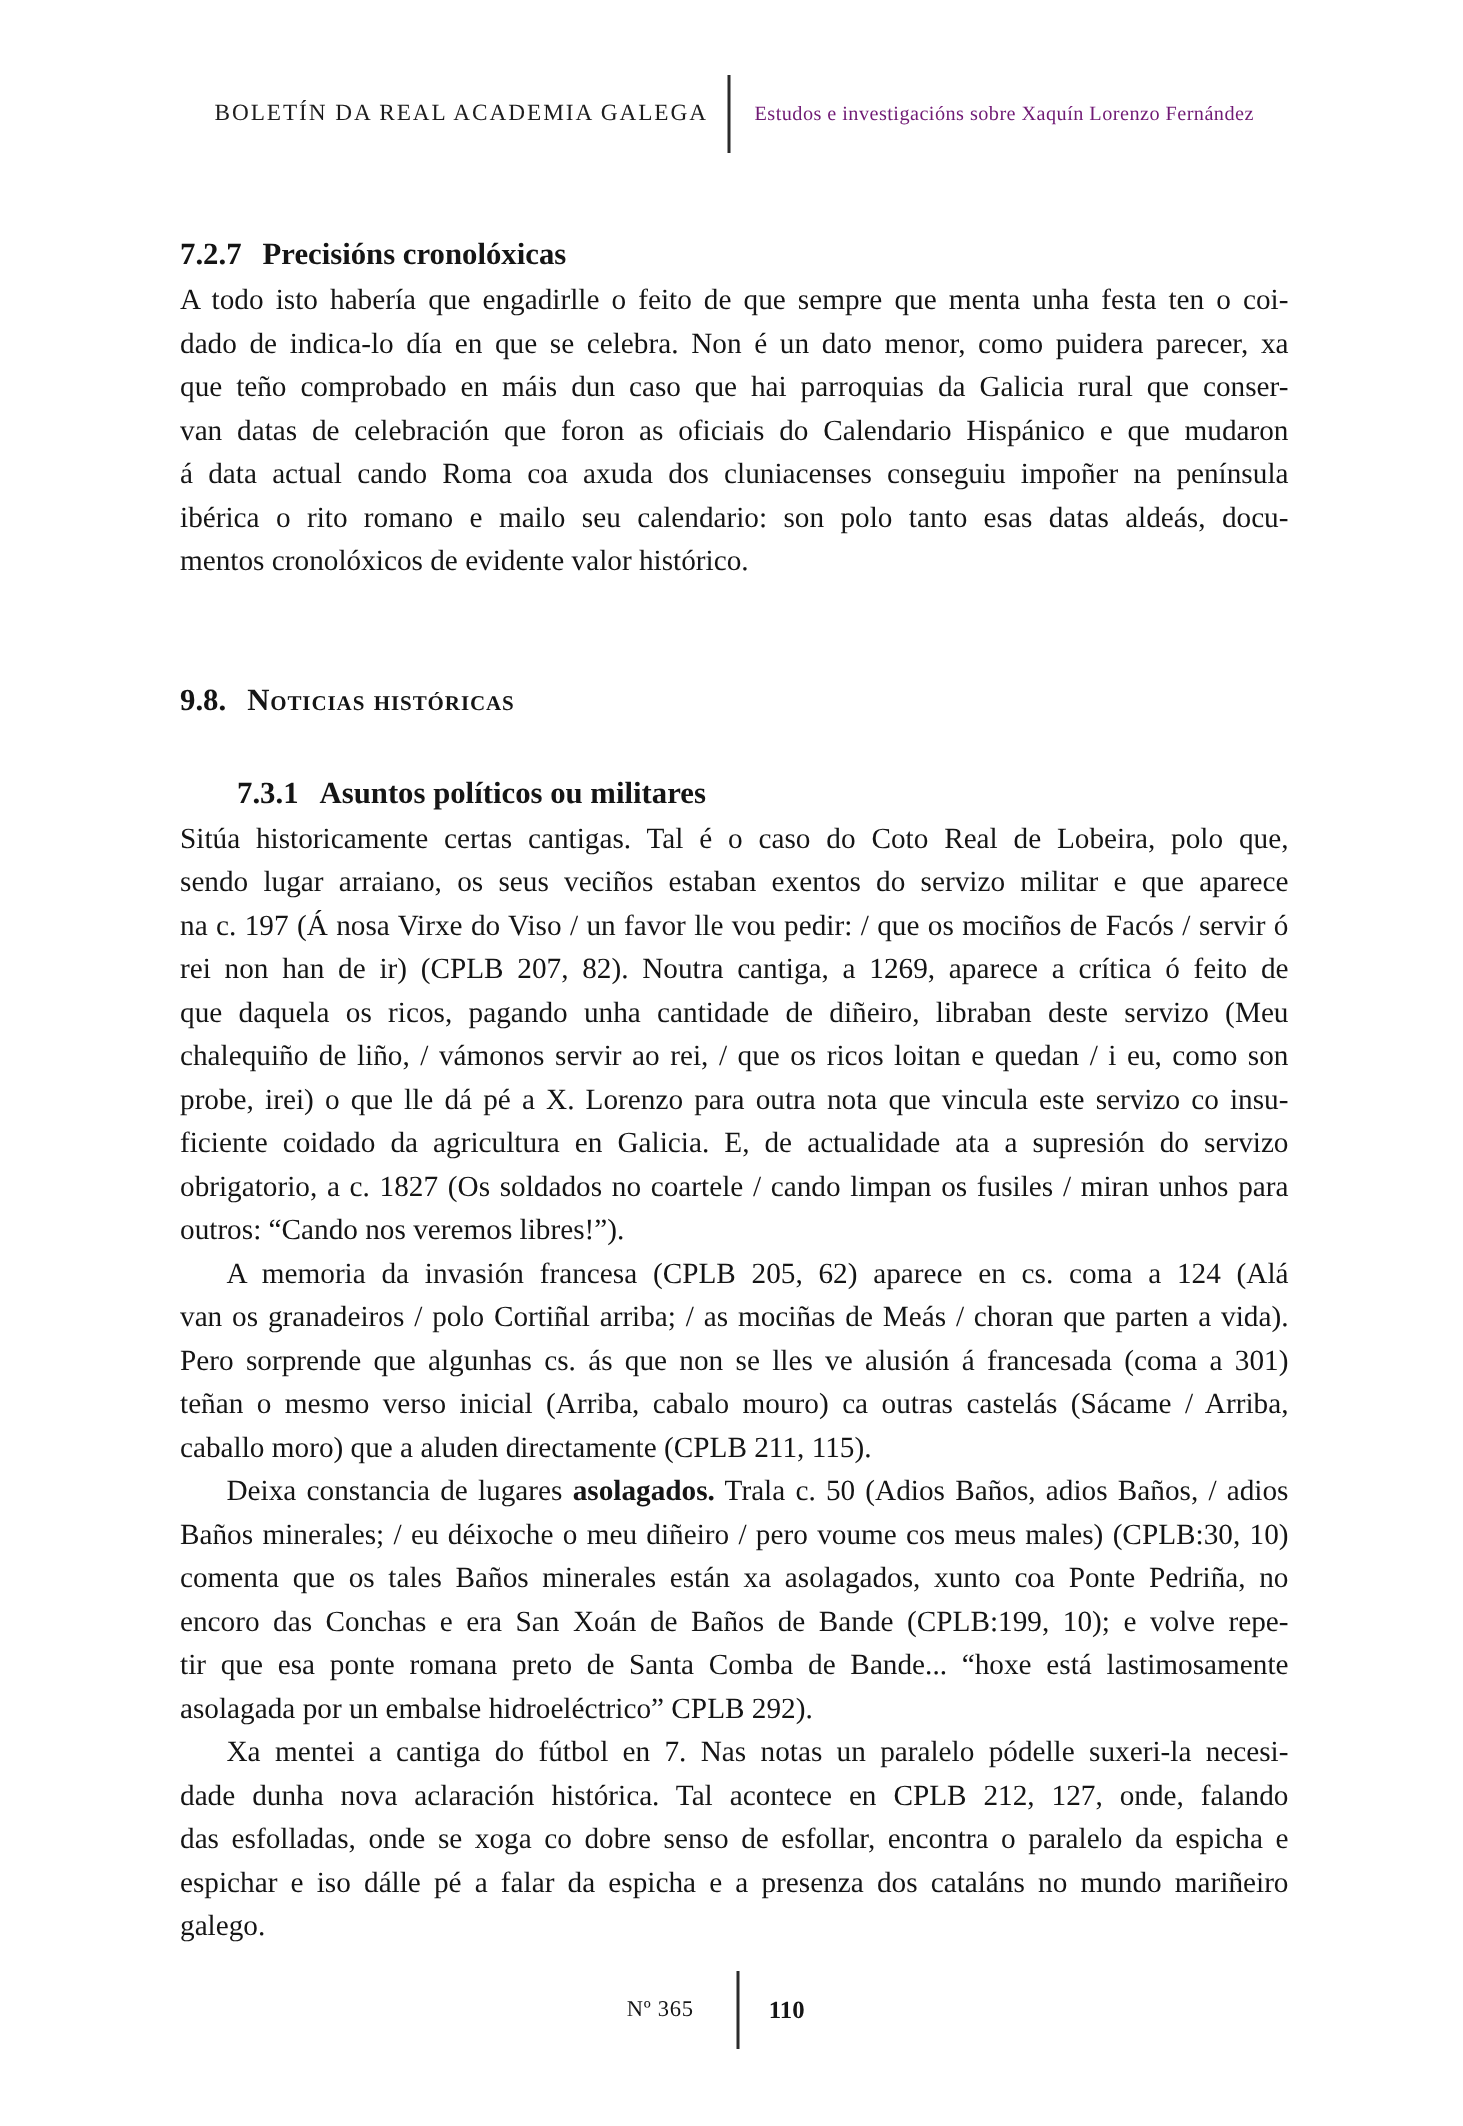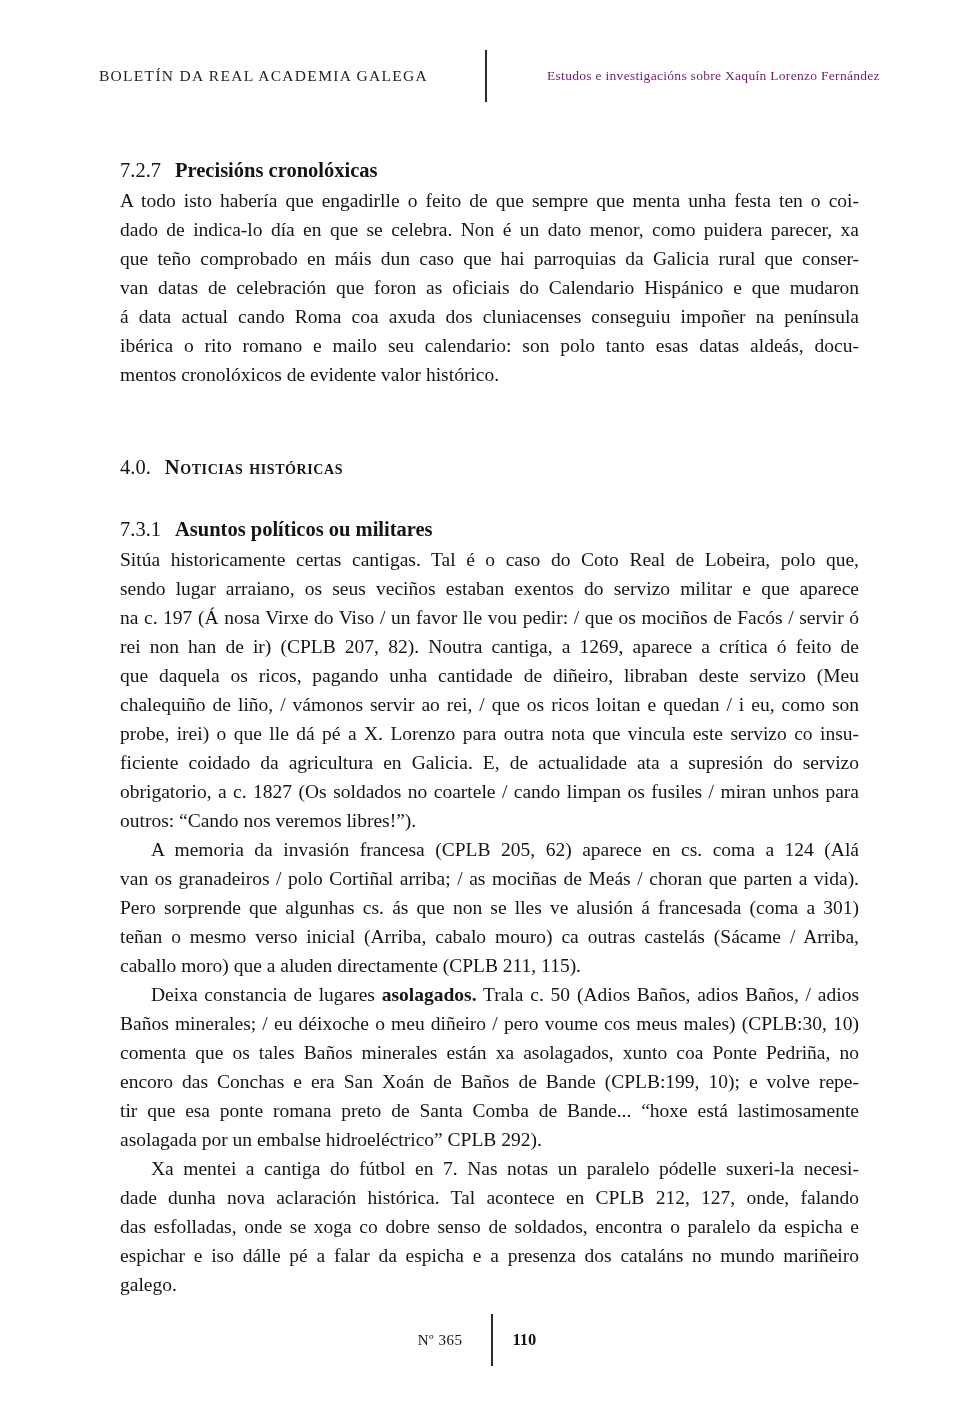--- a/index.html
+++ b/index.html
@@ -3,36 +3,36 @@
 <meta charset="utf-8">
 <style>
   html,body{margin:0;padding:0;}
   body{
     width:975px;height:1417px;position:relative;background:#ffffff;
     font-family:"Liberation Serif","DejaVu Serif",serif;color:#151515;
     overflow:hidden;
   }
   
   .rule-row{position:absolute;left:0;right:0;display:flex;align-items:center;}
-  #header{top:50px;height:52px;gap:44px;}
+  #header{top:50px;height:52px;}
   #footer{top:1314px;height:52px;}
   .half-l{flex:1;text-align:right;}
   .half-r{flex:1;text-align:left;}
   .vrule{width:2px;align-self:stretch;background:#2b2b2b;}
   #header .half-l{padding-right:13px;font-size:15.5px;letter-spacing:1.3px;color:#1d1d1d;}
   #header .half-r{padding-left:16px;font-size:13.5px;letter-spacing:.3px;color:#701a75;}
   #footer .half-l{padding-right:28px;font-size:15px;letter-spacing:.5px;}
   #footer .half-r{padding-left:20px;font-size:16.5px;font-weight:bold;}
   
   #content{position:absolute;left:120px;top:154px;width:739px;}
   .heading{line-height:32px;font-size:20.5px;font-weight:600;}
-  .heading .hnum{margin-right:14px;font-weight:400;}
+  .heading .hnum{margin-right:14px;font-weight:700;}
   .heading.h2{margin-top:62px;}
   .heading.h2 .htitle{font-variant:small-caps;letter-spacing:.6px;}
-  .heading.h2 + .heading.h3{margin-top:30px;}
+  .heading.h2 + .heading.h3{margin-top:30px;margin-left:38px;}
   .para{margin:0;}
   .line{
     font-size:19.5px;line-height:29px;white-space:nowrap;
     text-align:justify;text-align-last:justify;
   }
   .line.last{text-align-last:left;}
   .line.indent{text-indent:31px;}
   .it{}
   .bd{font-weight:bold;}
 </style>
@@ -49,21 +49,21 @@
     <div class="heading h3"><span class="hnum">7.2.7</span><span class="htitle">Precisións cronolóxicas</span></div>
     <div class="para">
       <div class="line"><span>A todo isto habería que engadirlle o feito de que sempre que menta unha festa ten o coi-</span></div>
       <div class="line"><span>dado de indica-lo día en que se celebra. Non é un dato menor, como puidera parecer, xa</span></div>
       <div class="line"><span>que teño comprobado en máis dun caso que hai parroquias da Galicia rural que conser-</span></div>
       <div class="line"><span>van datas de celebración que foron as oficiais do Calendario Hispánico e que mudaron</span></div>
       <div class="line"><span>á data actual cando Roma coa axuda dos cluniacenses conseguiu impoñer na península</span></div>
       <div class="line"><span>ibérica o rito romano e mailo seu calendario: son polo tanto esas datas aldeás, docu-</span></div>
       <div class="line last"><span>mentos cronolóxicos de evidente valor histórico.</span></div>
     </div>
-    <div class="heading h2"><span class="hnum">4.0.</span><span class="htitle">Noticias históricas</span></div>
+    <div class="heading h2"><span class="hnum">9.8.</span><span class="htitle">Noticias históricas</span></div>
     <div class="heading h3"><span class="hnum">7.3.1</span><span class="htitle">Asuntos políticos ou militares</span></div>
     <div class="para">
       <div class="line"><span>Sitúa historicamente certas cantigas. Tal é o caso do </span><span class="it">Coto Real de Lobeira</span><span>, polo que,</span></div>
       <div class="line"><span>sendo lugar arraiano, os seus veciños estaban exentos do servizo militar e que aparece</span></div>
       <div class="line"><span>na c. 197 (</span><span class="it">Á nosa Virxe do Viso / un favor lle vou pedir: / que os mociños de Facós / servir ó</span></div>
       <div class="line"><span class="it">rei non han de ir</span><span>) (CPLB 207, 82). Noutra cantiga, a 1269, aparece a crítica ó feito de</span></div>
       <div class="line"><span>que daquela os ricos, pagando unha cantidade de diñeiro, libraban deste servizo (</span><span class="it">Meu</span></div>
       <div class="line"><span class="it">chalequiño de liño, / vámonos servir ao rei, / que os ricos loitan e quedan / i eu, como son</span></div>
       <div class="line"><span class="it">probe, irei</span><span>) o que lle dá pé a X. Lorenzo para outra nota que vincula este servizo co insu-</span></div>
       <div class="line"><span>ficiente coidado da agricultura en Galicia. E, de actualidade ata a supresión do servizo</span></div>
@@ -81,21 +81,21 @@
       <div class="line indent"><span>Deixa constancia de lugares </span><span class="bd">asolagados.</span><span> Trala c. 50 (</span><span class="it">Adios Baños, adios Baños, / adios</span></div>
       <div class="line"><span class="it">Baños minerales; / eu déixoche o meu diñeiro / pero voume cos meus males</span><span>) (CPLB:30, 10)</span></div>
       <div class="line"><span>comenta que os tales </span><span class="it">Baños minerales</span><span> están xa asolagados, xunto coa Ponte Pedriña, no</span></div>
       <div class="line"><span>encoro das Conchas e era San Xoán de Baños de Bande (CPLB:199, 10); e volve repe-</span></div>
       <div class="line"><span>tir que esa ponte romana preto de Santa Comba de Bande... “hoxe está lastimosamente</span></div>
       <div class="line last"><span>asolagada por un embalse hidroeléctrico” CPLB 292).</span></div>
     </div>
     <div class="para">
       <div class="line indent"><span>Xa mentei a cantiga do fútbol en 7. Nas notas un paralelo pódelle suxeri-la necesi-</span></div>
       <div class="line"><span>dade dunha nova aclaración histórica. Tal acontece en CPLB 212, 127, onde, falando</span></div>
-      <div class="line"><span>das </span><span class="it">esfolladas</span><span>, onde se xoga co dobre senso de </span><span class="it">soldados</span><span>, encontra o paralelo da </span><span class="it">espicha</span><span> e</span></div>
+      <div class="line"><span>das </span><span class="it">esfolladas</span><span>, onde se xoga co dobre senso de </span><span class="it">esfollar</span><span>, encontra o paralelo da </span><span class="it">espicha</span><span> e</span></div>
       <div class="line"><span class="it">espichar</span><span> e iso dálle pé a falar da espicha e a presenza dos cataláns no mundo mariñeiro</span></div>
       <div class="line last"><span>galego.</span></div>
     </div>
   </div>
 
 <div class="rule-row" id="footer">
   <div class="half-l">Nº 365</div>
   <div class="vrule"></div>
   <div class="half-r">110</div>
 </div>

